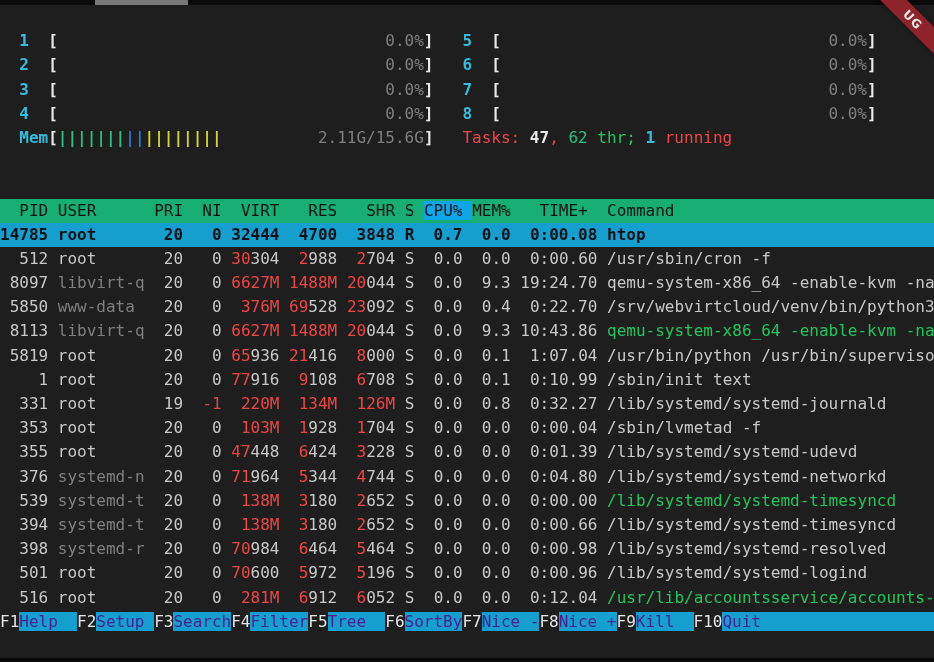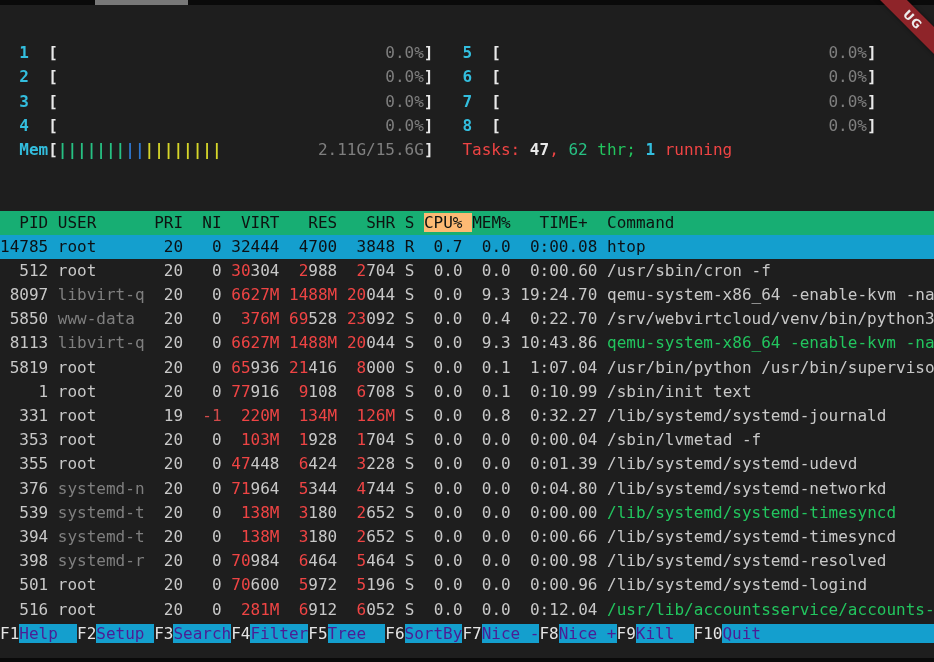--- a/index.html
+++ b/index.html
@@ -11,41 +11,41 @@
   #top-strip{position:absolute;top:0;left:0;width:934px;height:5px;background:#0a0a0a;z-index:2;}
   #top-thumb{position:absolute;top:0;left:95px;width:93px;height:5px;background:#787878;}
   #bottom-strip{position:absolute;bottom:0;left:0;width:934px;height:4px;background:#0a0a0a;z-index:2;}
   #ribbon{
     position:absolute;top:10px;right:-34px;width:110px;height:19px;
     background:#8e2429;transform:rotate(45deg);
     display:flex;align-items:center;justify-content:center;
     color:#ececec;font-size:12px;font-weight:bold;letter-spacing:1px;
     font-family:"DejaVu Sans",sans-serif;box-shadow:0 0 4px rgba(0,0,0,.55);z-index:6;
   }
-  #screen{position:absolute;top:5px;left:0;width:934px;z-index:1;margin-top:12px;}
+  #screen{position:absolute;top:5px;left:0;width:934px;z-index:1;}
   .line{
     white-space:pre;height:24.2px;line-height:24.2px;font-size:16px;
     width:100%;color:#c8c8c8;
   }
   .w{color:#c8c8c8}
   .bw{color:#e9e9e9;font-weight:bold}
   .dim{color:#7f7f7f}
   .cy{color:#ef4444}
   .bc{color:#33bede;font-weight:bold}
   .gr{color:#22c55e}
   .bg{color:#27c183;font-weight:normal}
   .red{color:#d24a4a}
   .pg{color:#27c183;font-weight:bold}
   .pb{color:#2e76cc;font-weight:bold}
   .py{color:#d6d62a;font-weight:bold}
   .hdr{background:#17ae73}
   .hdr span{color:#0e1311;font-weight:normal}
-  .hdr .hsort{background:#fdba74}
+  .hdr .hsort{background:#0ea5e9}
   .sel{background:#149fce}
-  .sel span{color:#0c1115 !important;font-weight:normal}
+  .sel span{color:#0c1115 !important;font-weight:bold}
   .fnbar .fk{color:#e5e5e5}
   .fnbar .fl{background:#149fce;color:#4c1d95}
 </style>
 </head>
 <body>
 
 <div id="top-strip">
   <div id="top-thumb"></div>
 </div>
 

